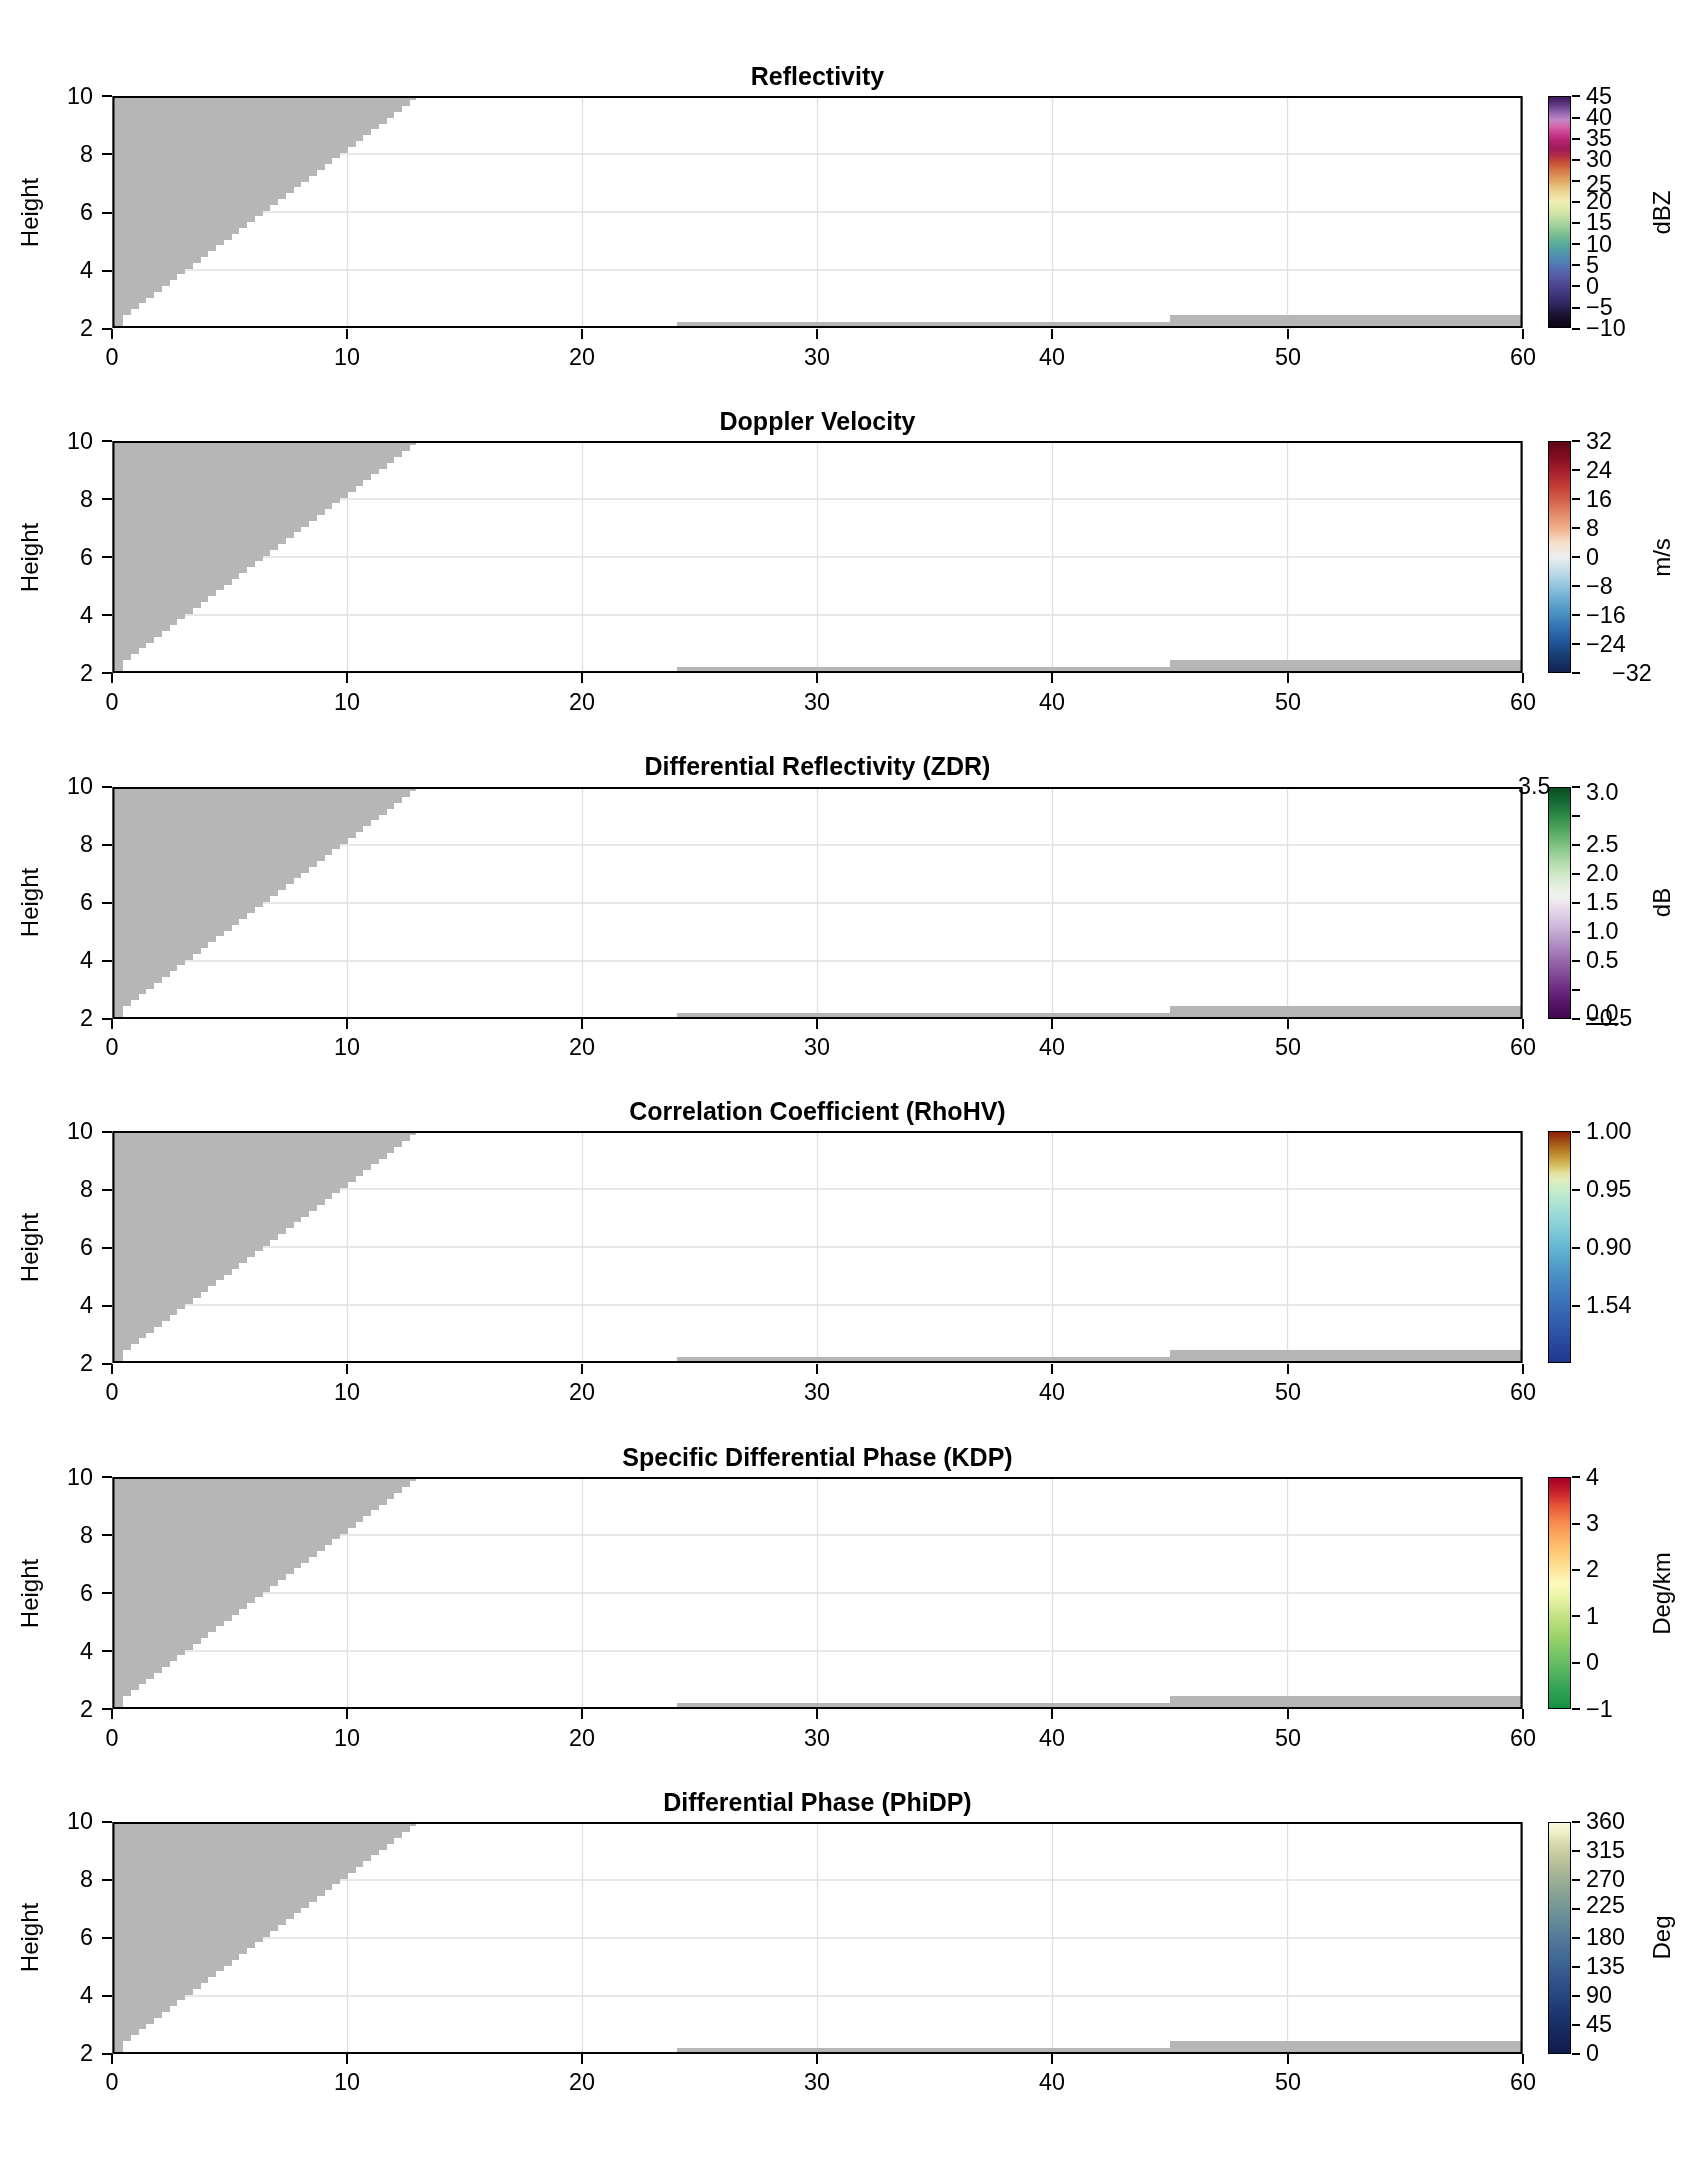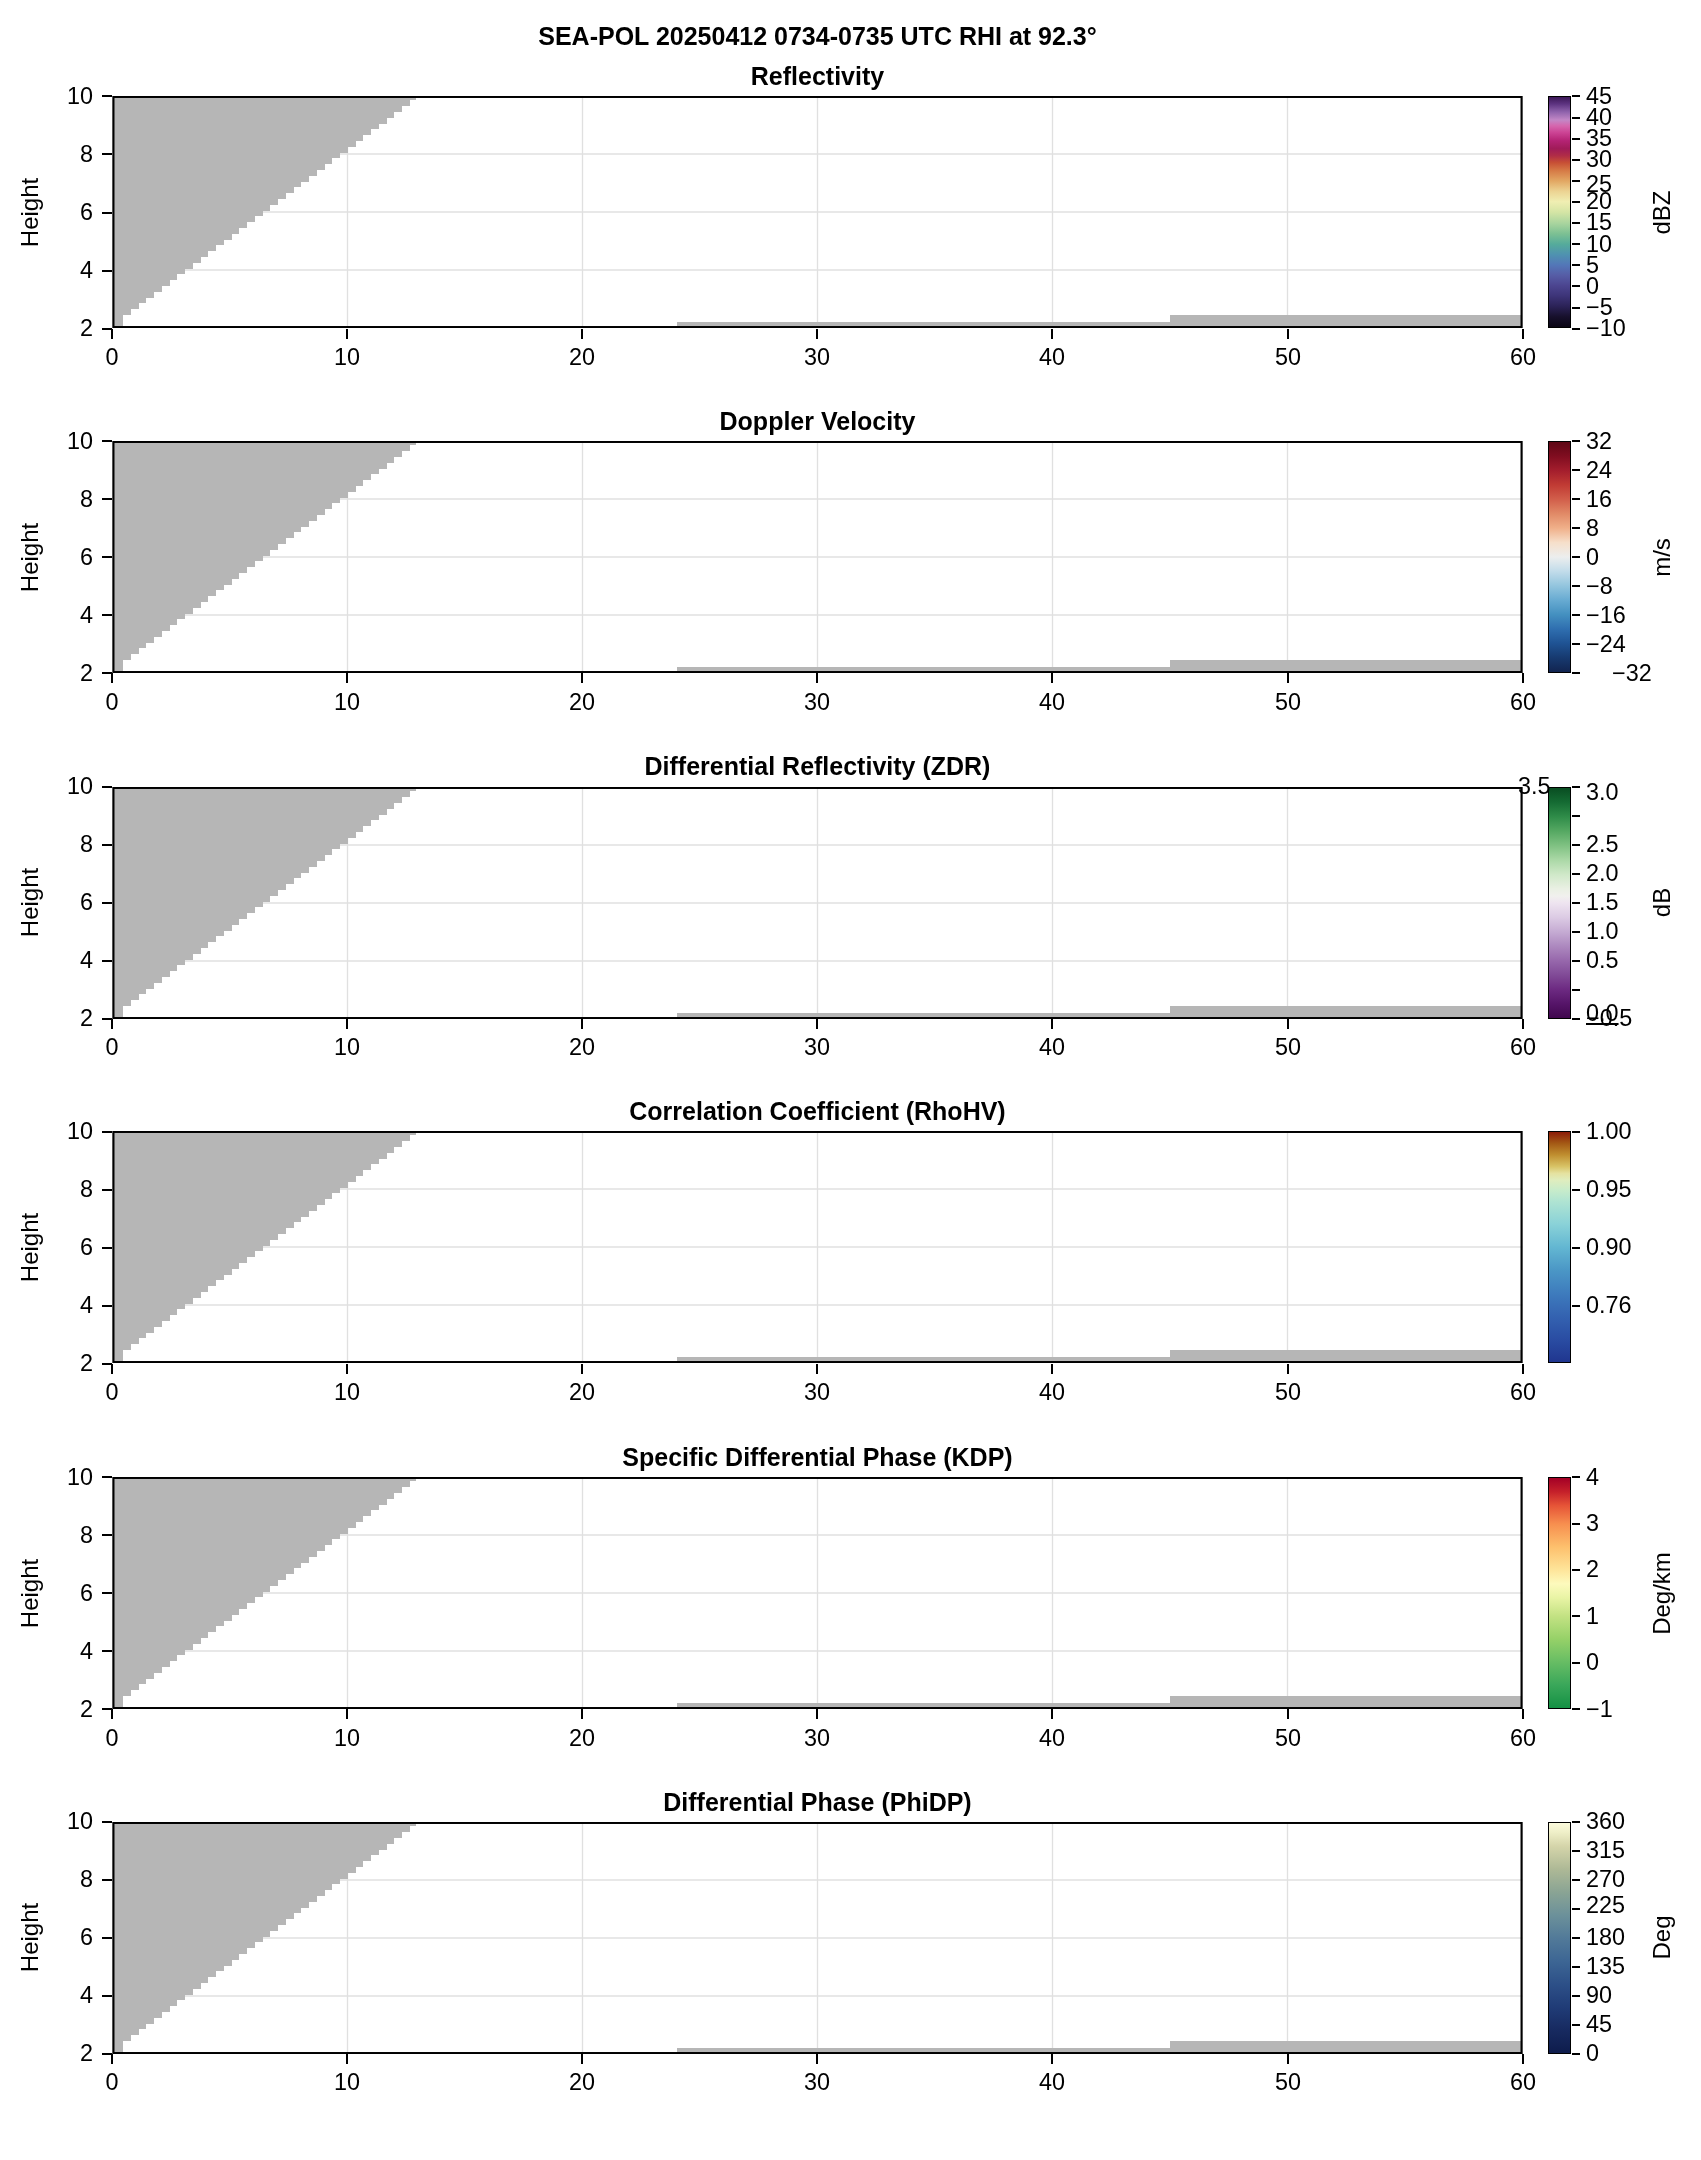--- a/index.html
+++ b/index.html
@@ -16,21 +16,20 @@
   .tickmark{background:#000;}
   .cbar{border:1.8px solid #000;box-sizing:border-box;}
   .cbar-tick{background:#000;}
   .cbar-label{font-size:23.4px;line-height:27px;white-space:nowrap;}
   .cbar-unit{font-size:24px;white-space:nowrap;text-align:center;}
 </style>
 </head>
 <body>
 
 <div id="figure">
-  <div class="abs suptitle" style="left:112px;top:21.6px;width:1411px;">SEA-POL 20250412 0734-0735 UTC RHI at 92.3°</div>
   <div id="panels">
       <div class="abs panel-title" style="left:112px;top:62px;width:1411px;">Reflectivity</div>
       <svg width="1411" height="232" viewBox="0 0 1568 258" style="position:absolute;left:112px;top:96px;">
         <rect x="0" y="0" width="1568" height="258" fill="#ffffff"></rect>
         <line x1="261.3333333333333" y1="0" x2="261.3333333333333" y2="258" stroke="#e0e0e0" stroke-width="1.5"></line>
         <line x1="522.6666666666666" y1="0" x2="522.6666666666666" y2="258" stroke="#e0e0e0" stroke-width="1.5"></line>
         <line x1="784" y1="0" x2="784" y2="258" stroke="#e0e0e0" stroke-width="1.5"></line>
         <line x1="1045.3333333333333" y1="0" x2="1045.3333333333333" y2="258" stroke="#e0e0e0" stroke-width="1.5"></line>
         <line x1="1306.6666666666667" y1="0" x2="1306.6666666666667" y2="258" stroke="#e0e0e0" stroke-width="1.5"></line>
         <line x1="0" y1="193.5" x2="1568" y2="193.5" stroke="#e0e0e0" stroke-width="1.5"></line>
@@ -256,21 +255,21 @@
       <div class="abs tick-label xtick-label" style="left:1487px;top:1379px;width:72px;">60</div>
       <div class="abs axis-label rot" style="left:-34px;top:1234px;width:126px;height:27px;line-height:27px;text-align:center;">Height</div>
       <div class="abs cbar" style="left:1548px;top:1131px;width:23.4px;height:232px;background:linear-gradient(to top, #20368f 0.0%, #2a4da3 10.0%, #3463b1 20.0%, #396fb7 25.0%, #3e7cbd 30.0%, #4b97c6 40.0%, #63b7d2 50.0%, #8ad2d8 60.0%, #b0e4d2 70.0%, #c9ecca 75.0%, #dfedbe 79.0%, #e5e2a0 82.0%, #d8c366 85.0%, #c08f30 90.0%, #a45a15 95.0%, #8c1c08 100.0%);"></div>
       <div class="abs cbar-tick" style="left:1572px;top:1131px;width:8px;height:2px;"></div>
       <div class="abs cbar-label" style="left:1586px;top:1118px;">1.00</div>
       <div class="abs cbar-tick" style="left:1572px;top:1189px;width:8px;height:2px;"></div>
       <div class="abs cbar-label" style="left:1586px;top:1176px;">0.95</div>
       <div class="abs cbar-tick" style="left:1572px;top:1247px;width:8px;height:2px;"></div>
       <div class="abs cbar-label" style="left:1586px;top:1234px;">0.90</div>
       <div class="abs cbar-tick" style="left:1572px;top:1305px;width:8px;height:2px;"></div>
-      <div class="abs cbar-label" style="left:1586px;top:1292px;">0.76</div>
+      <div class="abs cbar-label" style="left:1586px;top:1292px;">1.54</div>
       <div class="abs panel-title" style="left:112px;top:1443px;width:1411px;">Specific Differential Phase (KDP)</div>
       <svg width="1411" height="232" viewBox="0 0 1568 258" style="position:absolute;left:112px;top:1477px;">
         <rect x="0" y="0" width="1568" height="258" fill="#ffffff"></rect>
         <line x1="261.3333333333333" y1="0" x2="261.3333333333333" y2="258" stroke="#e0e0e0" stroke-width="1.5"></line>
         <line x1="522.6666666666666" y1="0" x2="522.6666666666666" y2="258" stroke="#e0e0e0" stroke-width="1.5"></line>
         <line x1="784" y1="0" x2="784" y2="258" stroke="#e0e0e0" stroke-width="1.5"></line>
         <line x1="1045.3333333333333" y1="0" x2="1045.3333333333333" y2="258" stroke="#e0e0e0" stroke-width="1.5"></line>
         <line x1="1306.6666666666667" y1="0" x2="1306.6666666666667" y2="258" stroke="#e0e0e0" stroke-width="1.5"></line>
         <line x1="0" y1="193.5" x2="1568" y2="193.5" stroke="#e0e0e0" stroke-width="1.5"></line>
         <line x1="0" y1="129" x2="1568" y2="129" stroke="#e0e0e0" stroke-width="1.5"></line>

